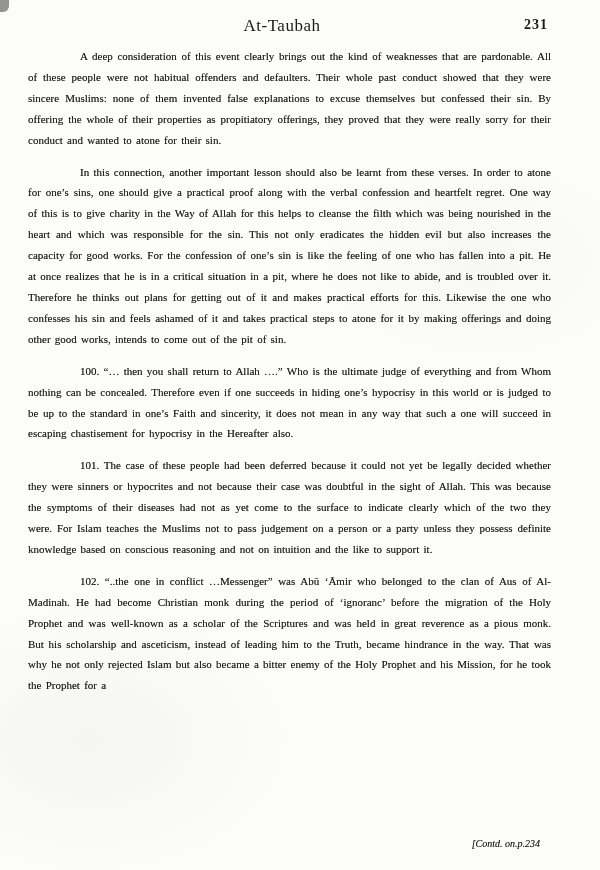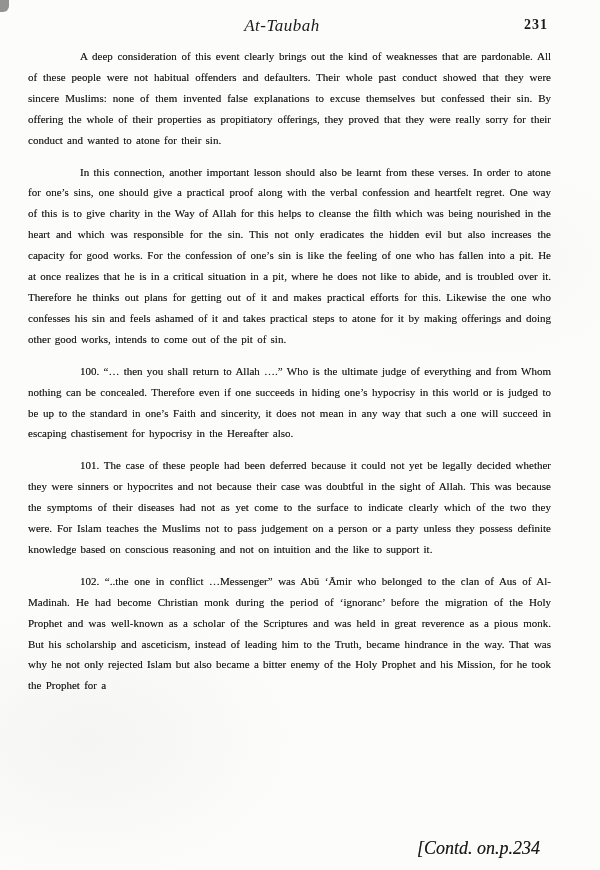--- a/index.html
+++ b/index.html
@@ -25,21 +25,20 @@
     top: 16px;
     left: 28px;
     right: 28px;
     height: 24px;
   }
   .chapter-title {
     position: absolute;
     left: 0;
     right: 0;
     text-align: center;
-    font-style: italic;
     font-size: 17px;
     letter-spacing: 0.5px;
     transform: translateX(-18px);
   }
   .page-number {
     position: absolute;
     right: 24px;
     top: 1px;
     font-weight: bold;
     font-size: 14px;
@@ -58,21 +57,21 @@
     font-size: 11px;
     line-height: 20.9px;
     word-spacing: 1.5px;
     text-shadow: 0 0 0.5px rgba(20,20,20,0.55);
   }
   .continuation-note {
     position: absolute;
     top: 838px;
     right: 60px;
     font-style: italic;
-    font-size: 18px;
+    font-size: 10px;
     text-shadow: 0 0 0.5px rgba(20,20,20,0.5);
   }
   .corner-speck {
     position: absolute;
     top: 0;
     left: 0;
     width: 9px;
     height: 12px;
     background: rgba(60,60,58,0.55);
     border-bottom-right-radius: 6px;

